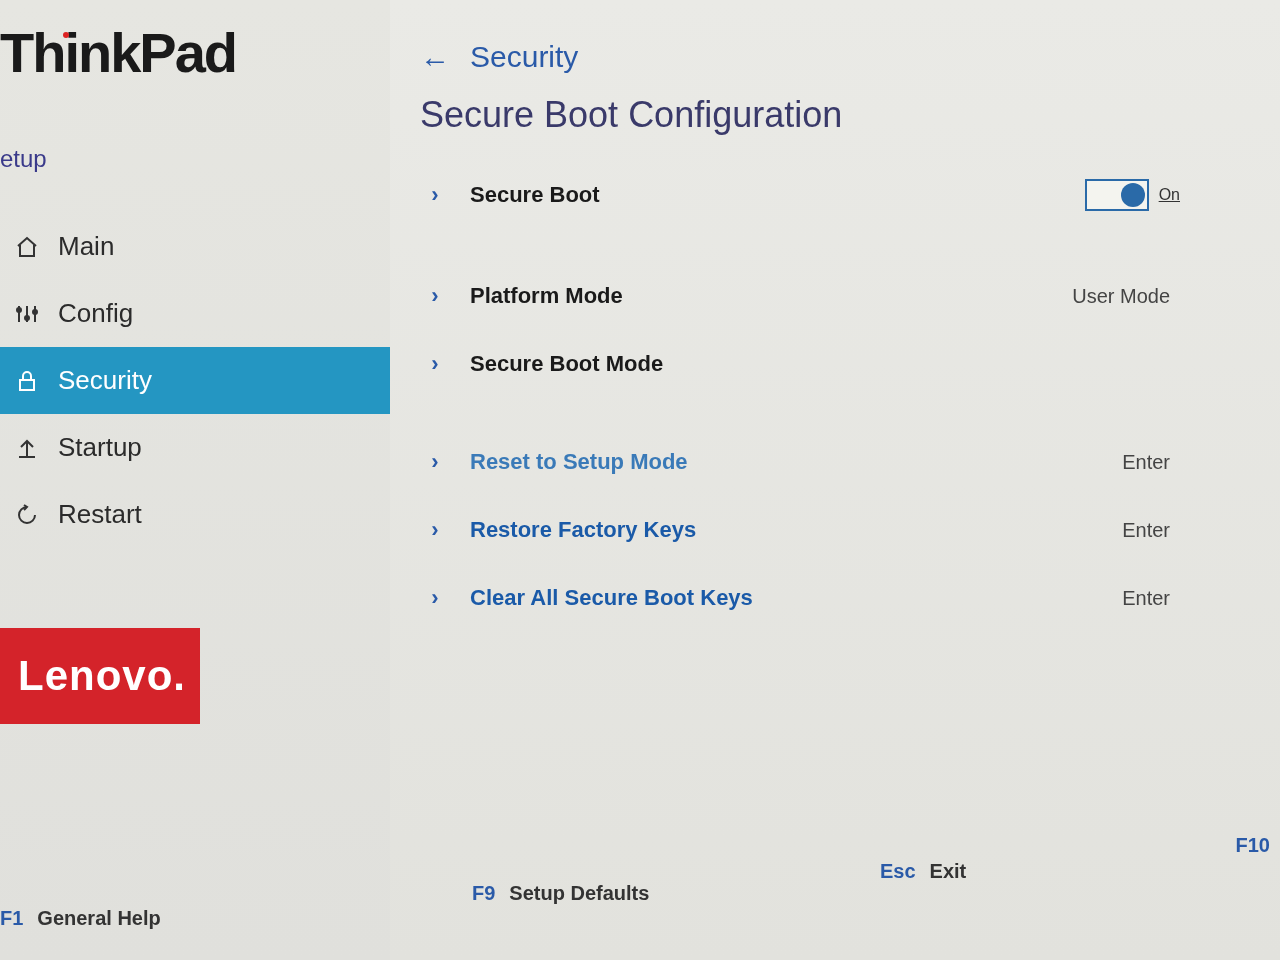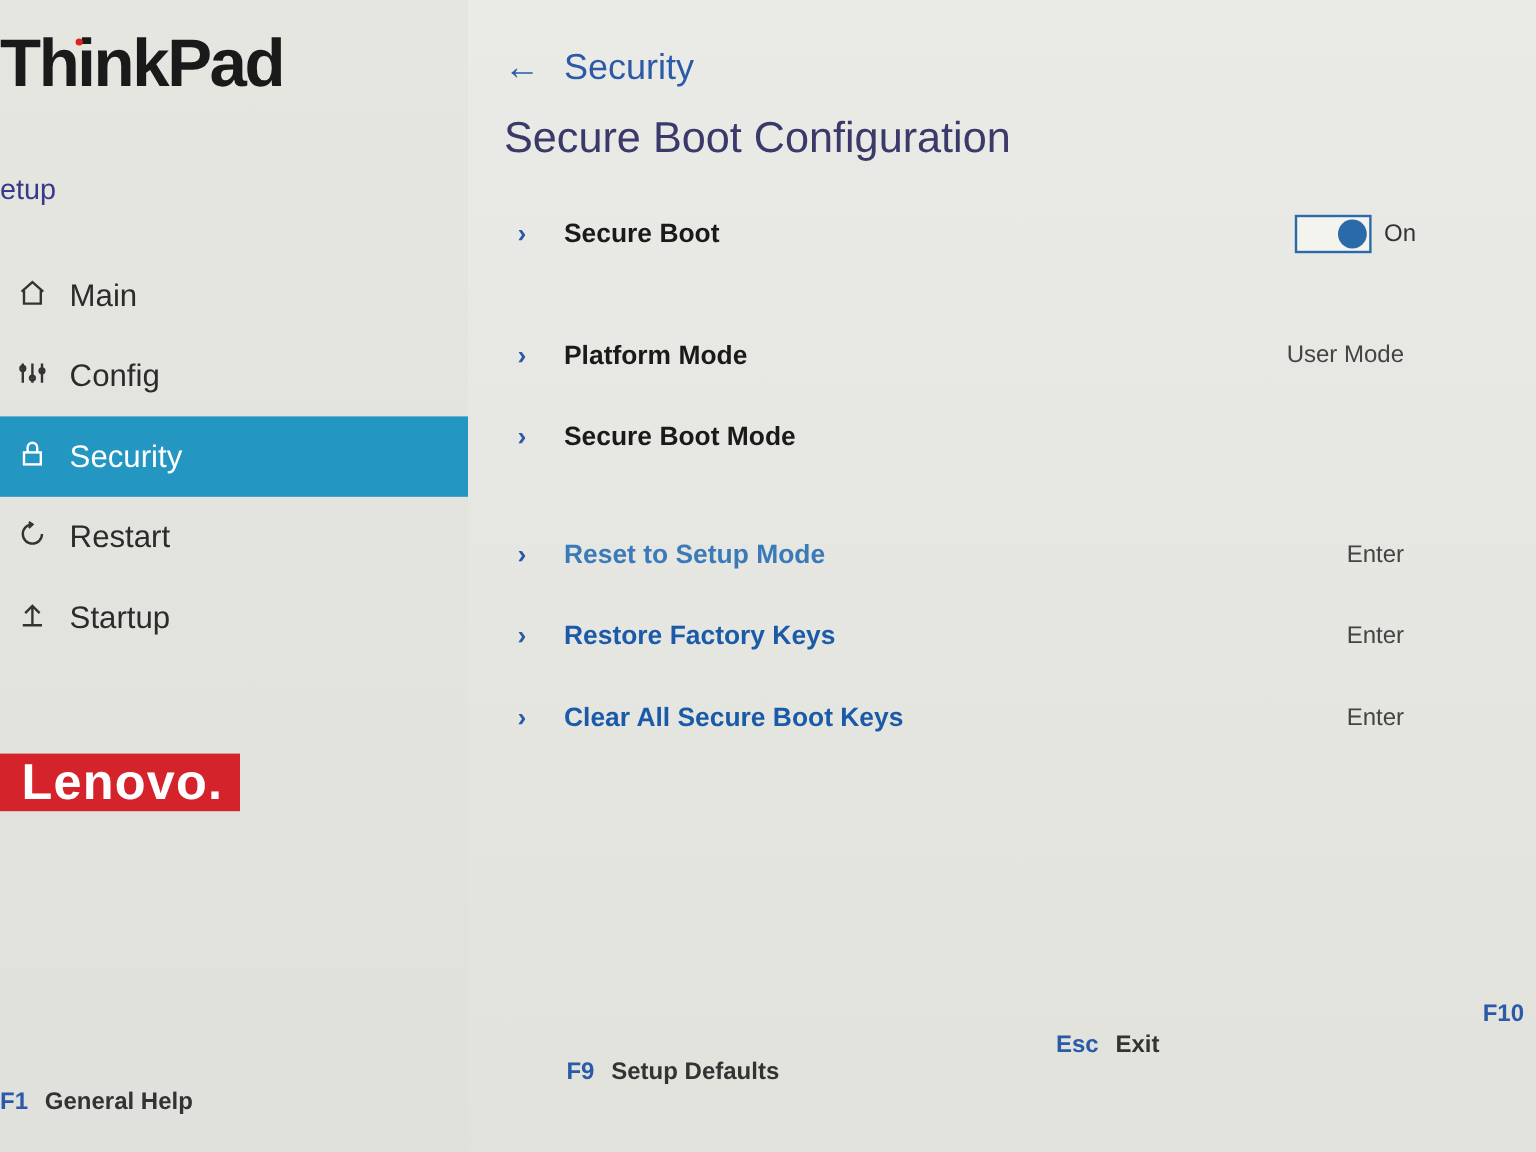--- a/index.html
+++ b/index.html
@@ -48,20 +48,21 @@
       font-size: 24px;
       font-weight: 400;
       padding: 30px 0 20px 0;
     }
     .nav-list {
       list-style: none;
       margin-top: 20px;
     }
     .nav-item {
       display: flex;
+      align-items: center;
       padding: 18px 14px;
       font-size: 26px;
       color: #2b2b2b;
       font-weight: 400;
       cursor: pointer;
     }
     .nav-item.active {
       background: #2496c2;
       color: #fff;
     }
@@ -72,21 +73,21 @@
       display: flex;
       align-items: center;
       justify-content: center;
     }
     .lenovo-badge {
       margin-top: 80px;
       background: #d4232a;
       color: #fff;
       font-size: 42px;
       font-weight: 600;
-      padding: 0 18px;
+      padding: 24px 18px;
       display: inline-block;
       letter-spacing: 1px;
       width: 200px;
       text-align: center;
     }
     .main {
       position: absolute;
       left: 390px;
       top: 0;
       right: 0;
@@ -164,22 +165,23 @@
     .toggle-thumb {
       width: 24px;
       height: 24px;
       background: #2a6aa8;
       border-radius: 50%;
       position: absolute;
       top: 2px;
       right: 2px;
     }
     .toggle-label {
-      font-size: 20px;
+      font-size: 16px;
       color: #333;
+      text-decoration: underline;
     }
     .gap {
       height: 30px;
     }
     .footer {
       position: absolute;
       bottom: 0;
       left: 0;
       right: 0;
       height: 130px;
@@ -258,33 +260,33 @@
         <svg width="24" height="24" viewBox="0 0 24 24" fill="none" stroke="#fff" stroke-width="2">
             <rect x="5" y="11" width="14" height="10"></rect>
             <path d="M8 11 V7 a4 4 0 0 1 8 0 V11"></path>
           </svg>
       </span>
       <span>Security</span>
     </li>
     <li class="nav-item">
       <span class="nav-icon">
         <svg width="24" height="24" viewBox="0 0 24 24" fill="none" stroke="#333" stroke-width="2">
+            <path d="M12 20 V5 M6 11 L12 5 L18 11 M4 21 H20"></path>
+          </svg>
+      </span>
+      <span>Startup</span>
+    </li>
+    <li class="nav-item">
+      <span class="nav-icon">
+        <svg width="24" height="24" viewBox="0 0 24 24" fill="none" stroke="#333" stroke-width="2">
             <path d="M20 12 A8 8 0 1 1 12 4"></path>
             <path d="M9 2 L12 4 L9 7"></path>
           </svg>
       </span>
       <span>Restart</span>
-    </li>
-    <li class="nav-item">
-      <span class="nav-icon">
-        <svg width="24" height="24" viewBox="0 0 24 24" fill="none" stroke="#333" stroke-width="2">
-            <path d="M12 20 V5 M6 11 L12 5 L18 11 M4 21 H20"></path>
-          </svg>
-      </span>
-      <span>Startup</span>
     </li>
   </ul>
   <div class="lenovo-badge">Lenovo.</div>
 </div>
 
 <div class="main">
   <div class="breadcrumb">
     <span class="arrow">←</span>
     <span>Security</span>
   </div>

